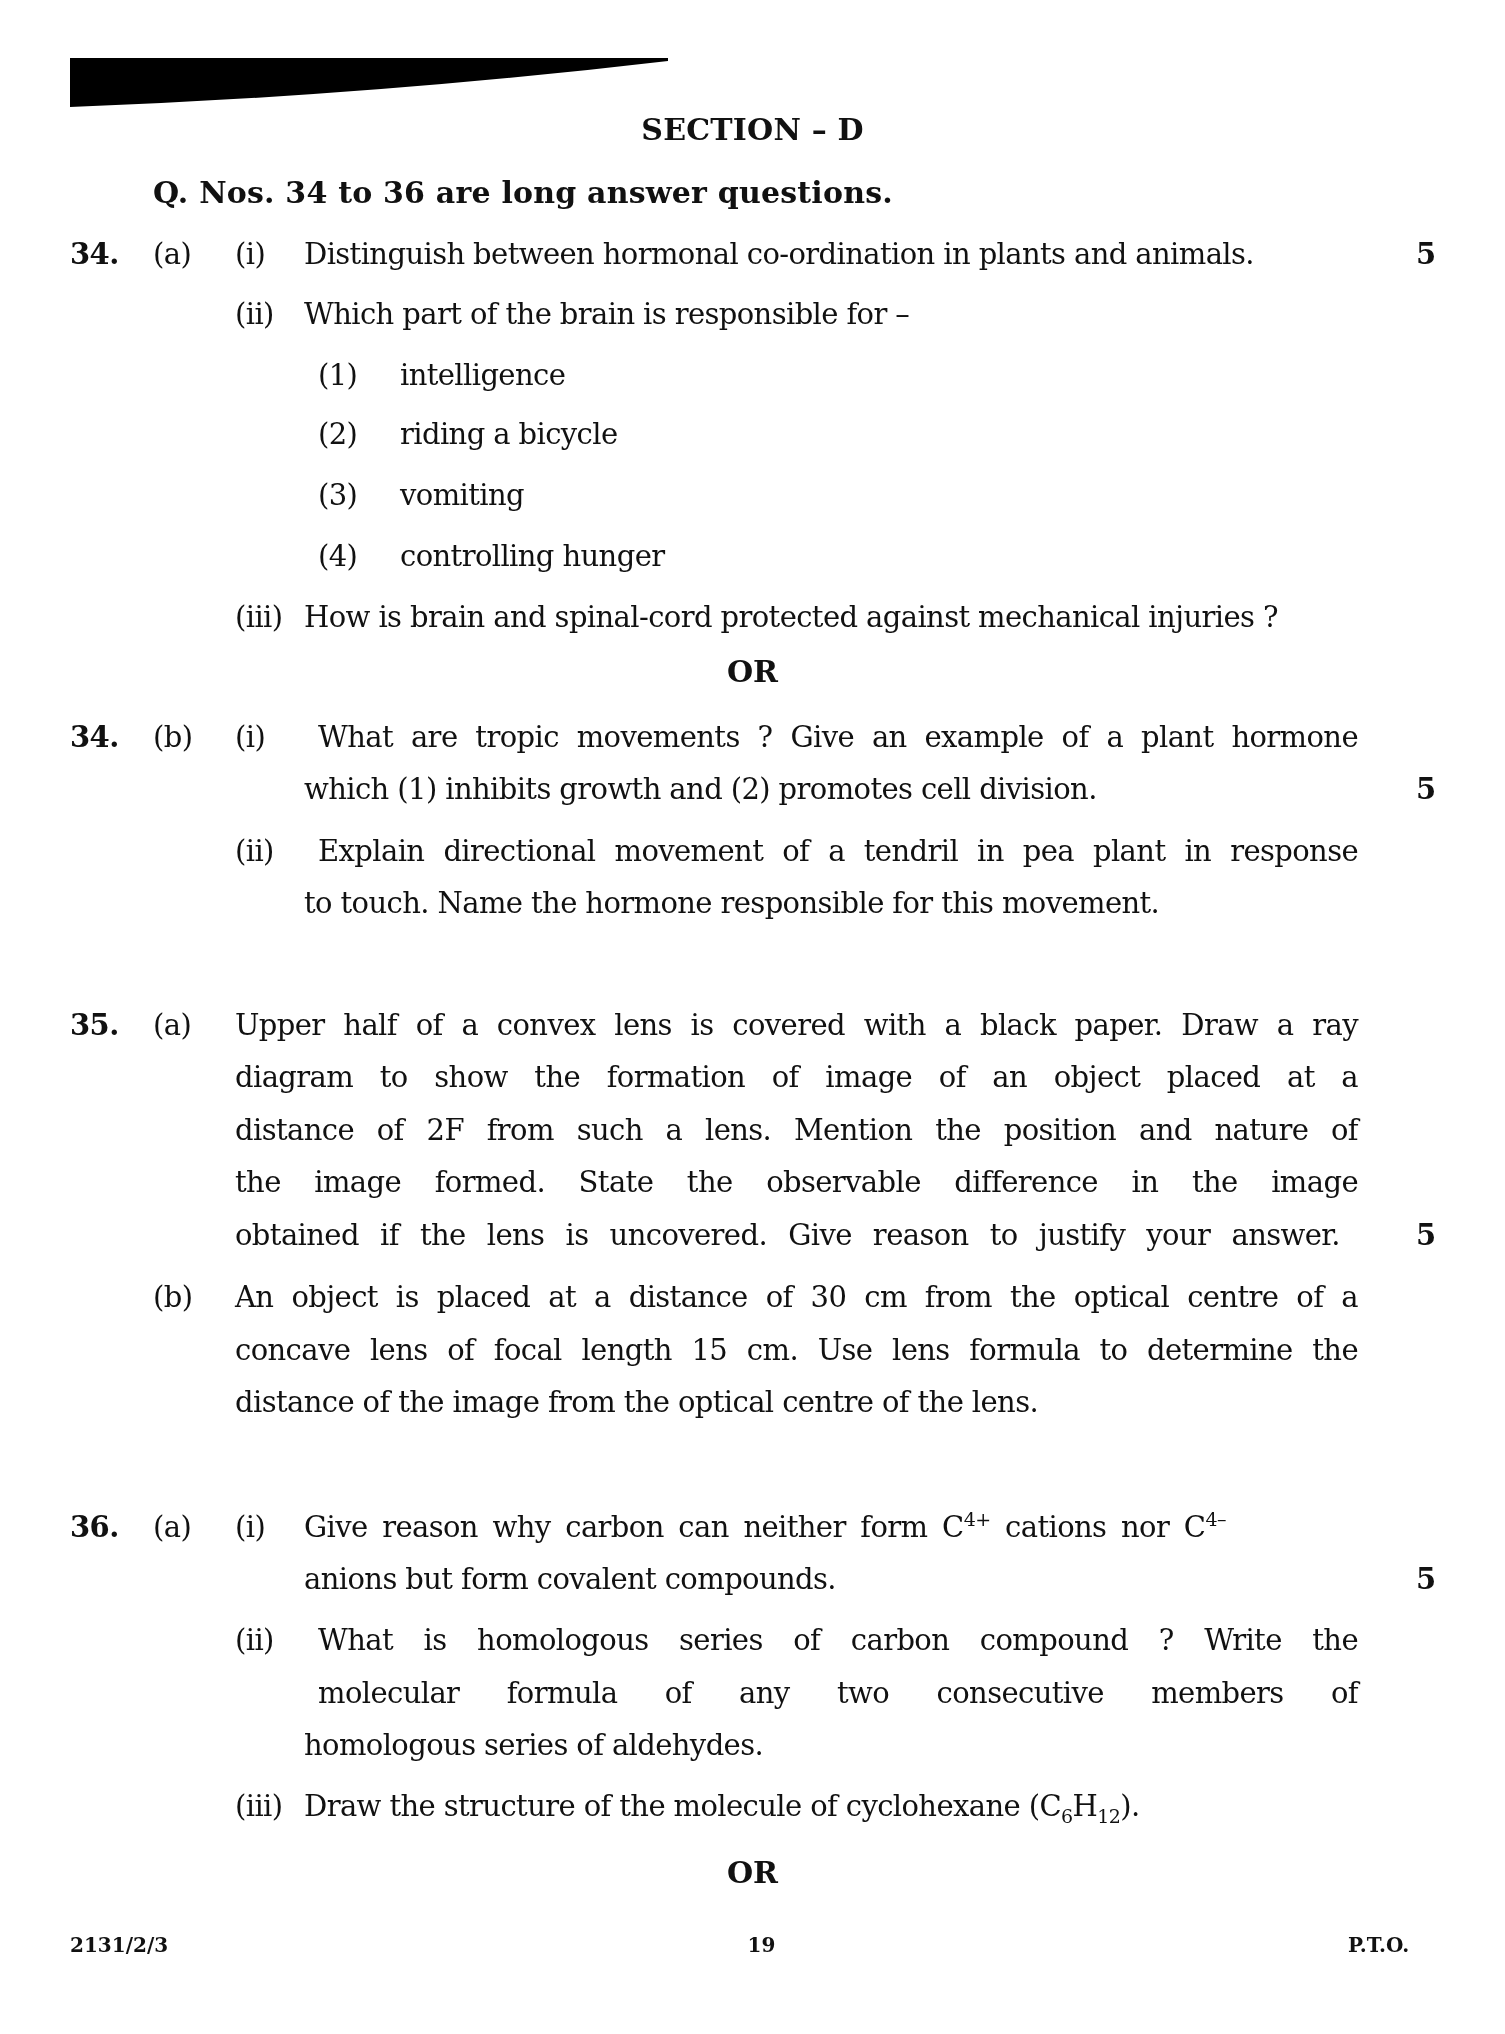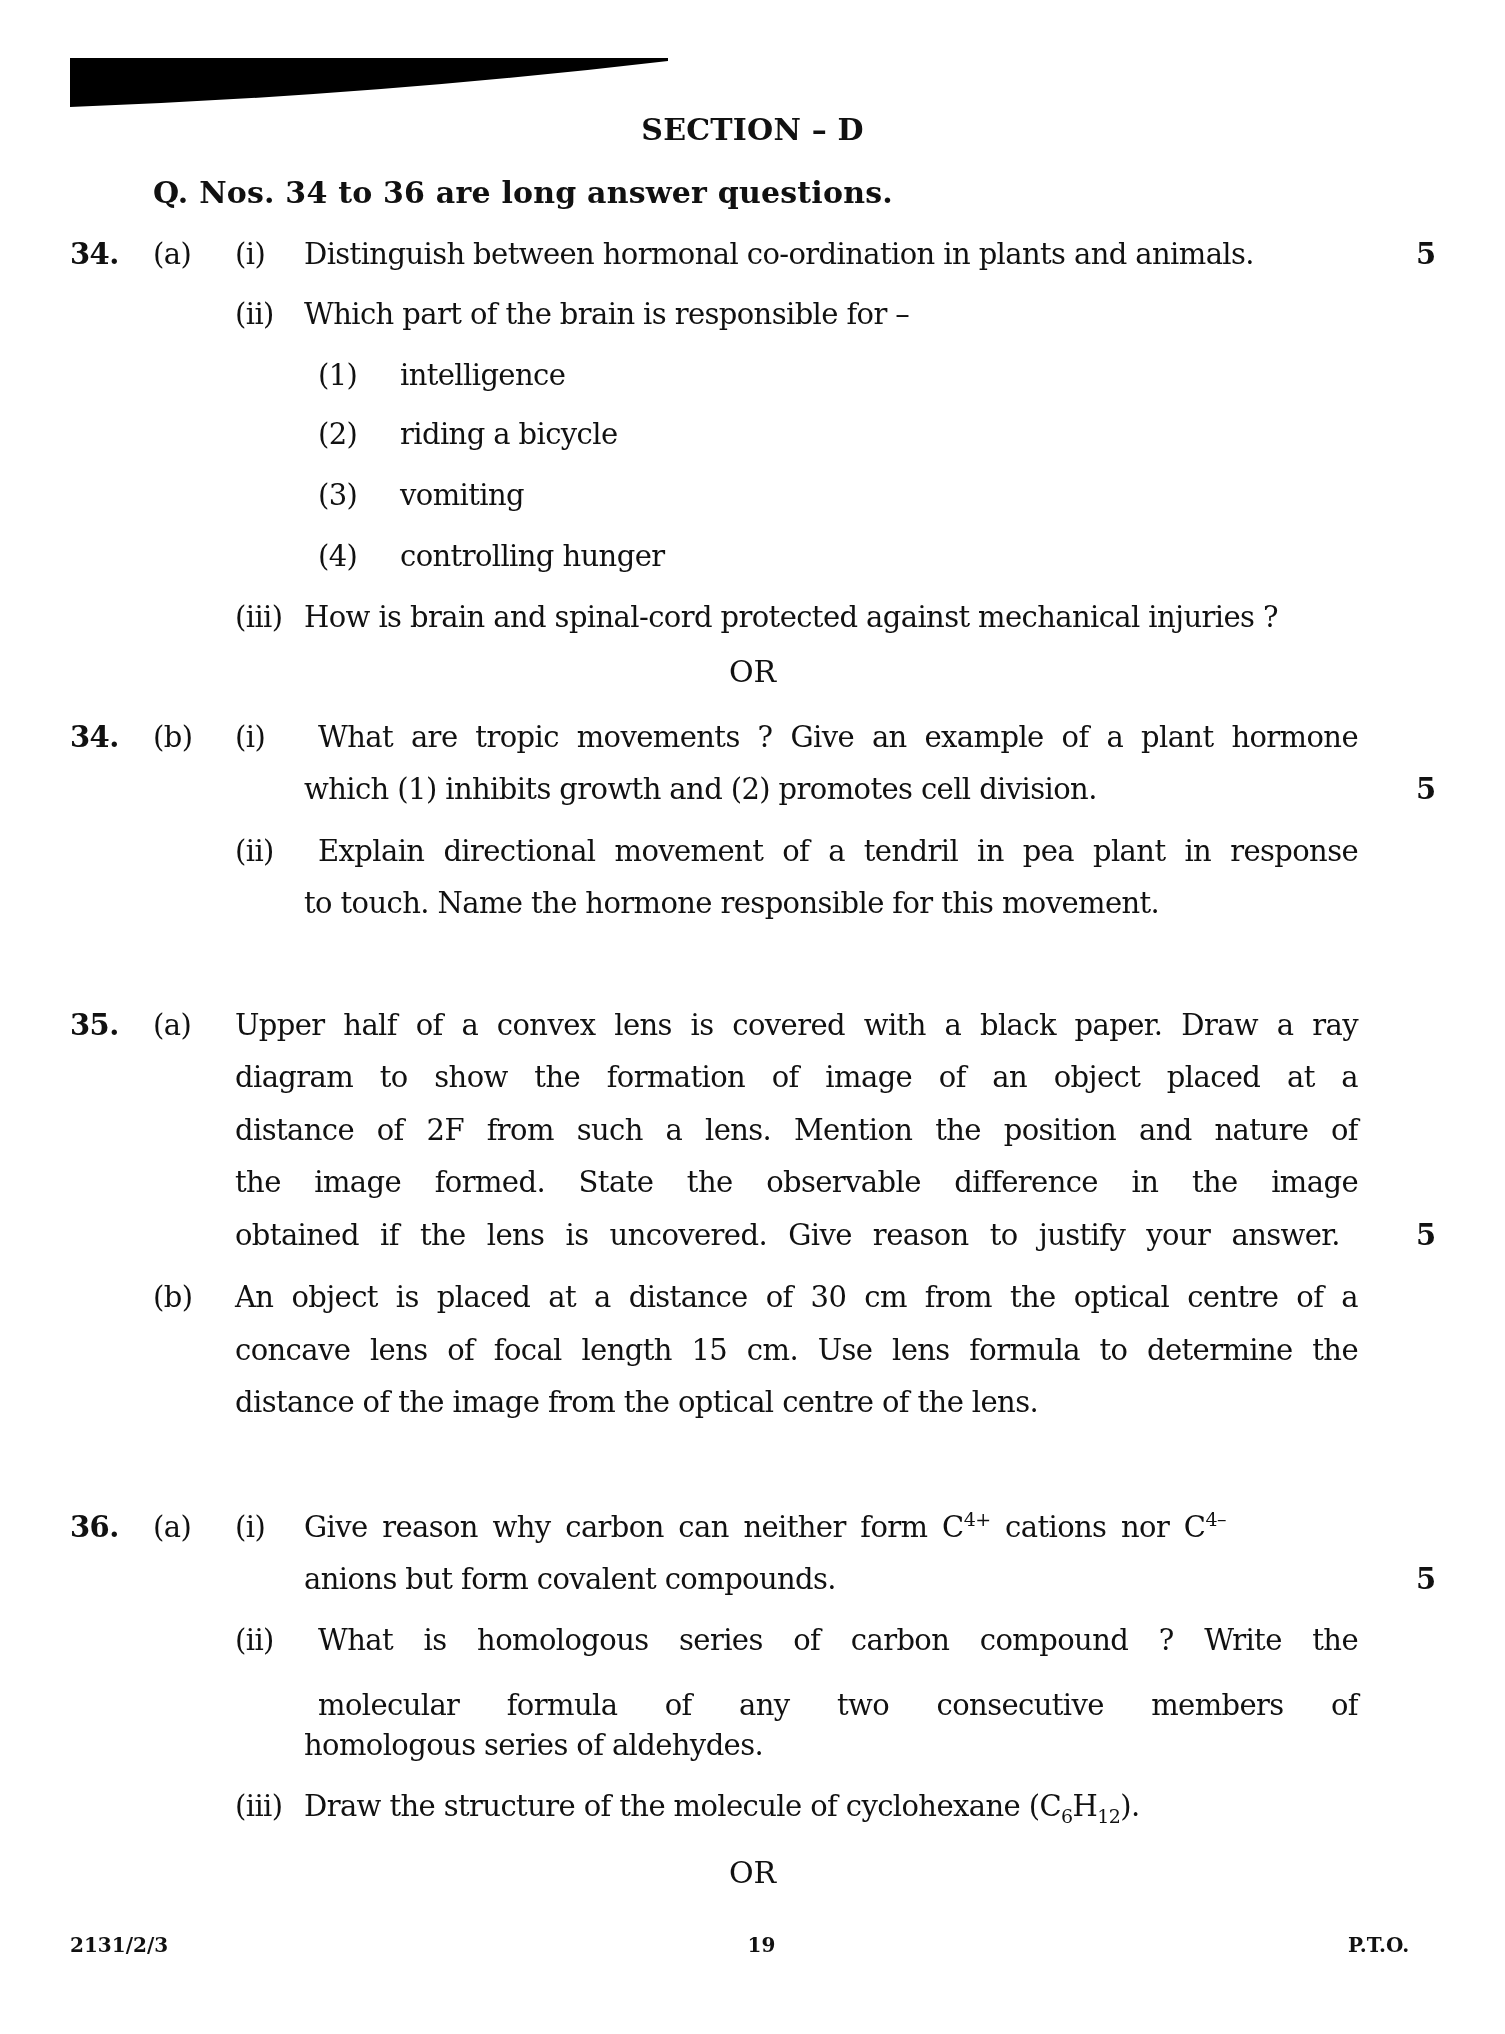--- a/index.html
+++ b/index.html
@@ -18,21 +18,21 @@
   .part { left: 153px; }
   .sub { left: 235px; }
   .txt { left: 304px; }
   .ptxt { left: 235px; }
   .item-num { left: 318px; }
   .item-txt { left: 400px; }
   .marks { left: 1416px; font-weight: bold; }
   .just {
     position: absolute; white-space: normal; text-align: justify; text-align-last: justify;
   }
-  .or { font-size: 30px; font-weight: normal; }
+  .or { font-size: 30px; font-weight: bold; }
   .footer { font-size: 20px; font-weight: bold; }
   sup, sub { font-size: 19px; line-height: 0; }
 </style>
 </head>
 <body>
 
 <div class="page">
 
   <svg class="wedge" viewBox="0 0 600 50" preserveAspectRatio="none">
     <path d="M0,0 L598,0 L598,3 Q300,38 0,49 Z" fill="#000000"></path>
@@ -100,21 +100,21 @@
   <div>
     <div class="abs t qnum" style="top:1507px;">36.</div>
     <div class="abs t part" style="top:1507px;">(a)</div>
     <div class="abs t sub" style="top:1507px;">(i)</div>
     <div class="abs t txt" style="top:1507px; word-spacing:6px;"><span>Give reason why carbon can neither form C</span><sup>4+</sup><span> cations nor C</span><sup>4–</sup></div>
     <div class="abs t txt" style="top:1559px;">anions but form covalent compounds.</div>
     <div class="abs t marks" style="top:1559px;">5</div>
 
     <div class="abs t sub" style="top:1620px;">(ii)</div>
     <div class="just t" style="left:318px; width:1040px; top:1620px;">What is homologous series of carbon compound ? Write the</div>
-    <div class="just t" style="left:318px; width:1040px; top:1673px;margin-top:12px;">molecular formula of any two consecutive members of</div>
+    <div class="just t" style="left:318px; width:1040px; top:1673px;">molecular formula of any two consecutive members of</div>
     <div class="abs t txt" style="top:1725px;">homologous series of aldehydes.</div>
 
     <div class="abs t sub" style="top:1786px;">(iii)</div>
     <div class="abs t txt" style="top:1786px;"><span>Draw the structure of the molecule of cyclohexane (C</span><sub>6</sub><span>H</span><sub>12</sub><span>).</span></div>
   </div>
 
   <div class="center or" style="top:1855px;">OR</div>
 
   <div class="abs footer" style="left:70px; top:1933px;">2131/2/3</div>
   <div class="center footer" style="top:1933px;padding-left:9px;">19</div>

